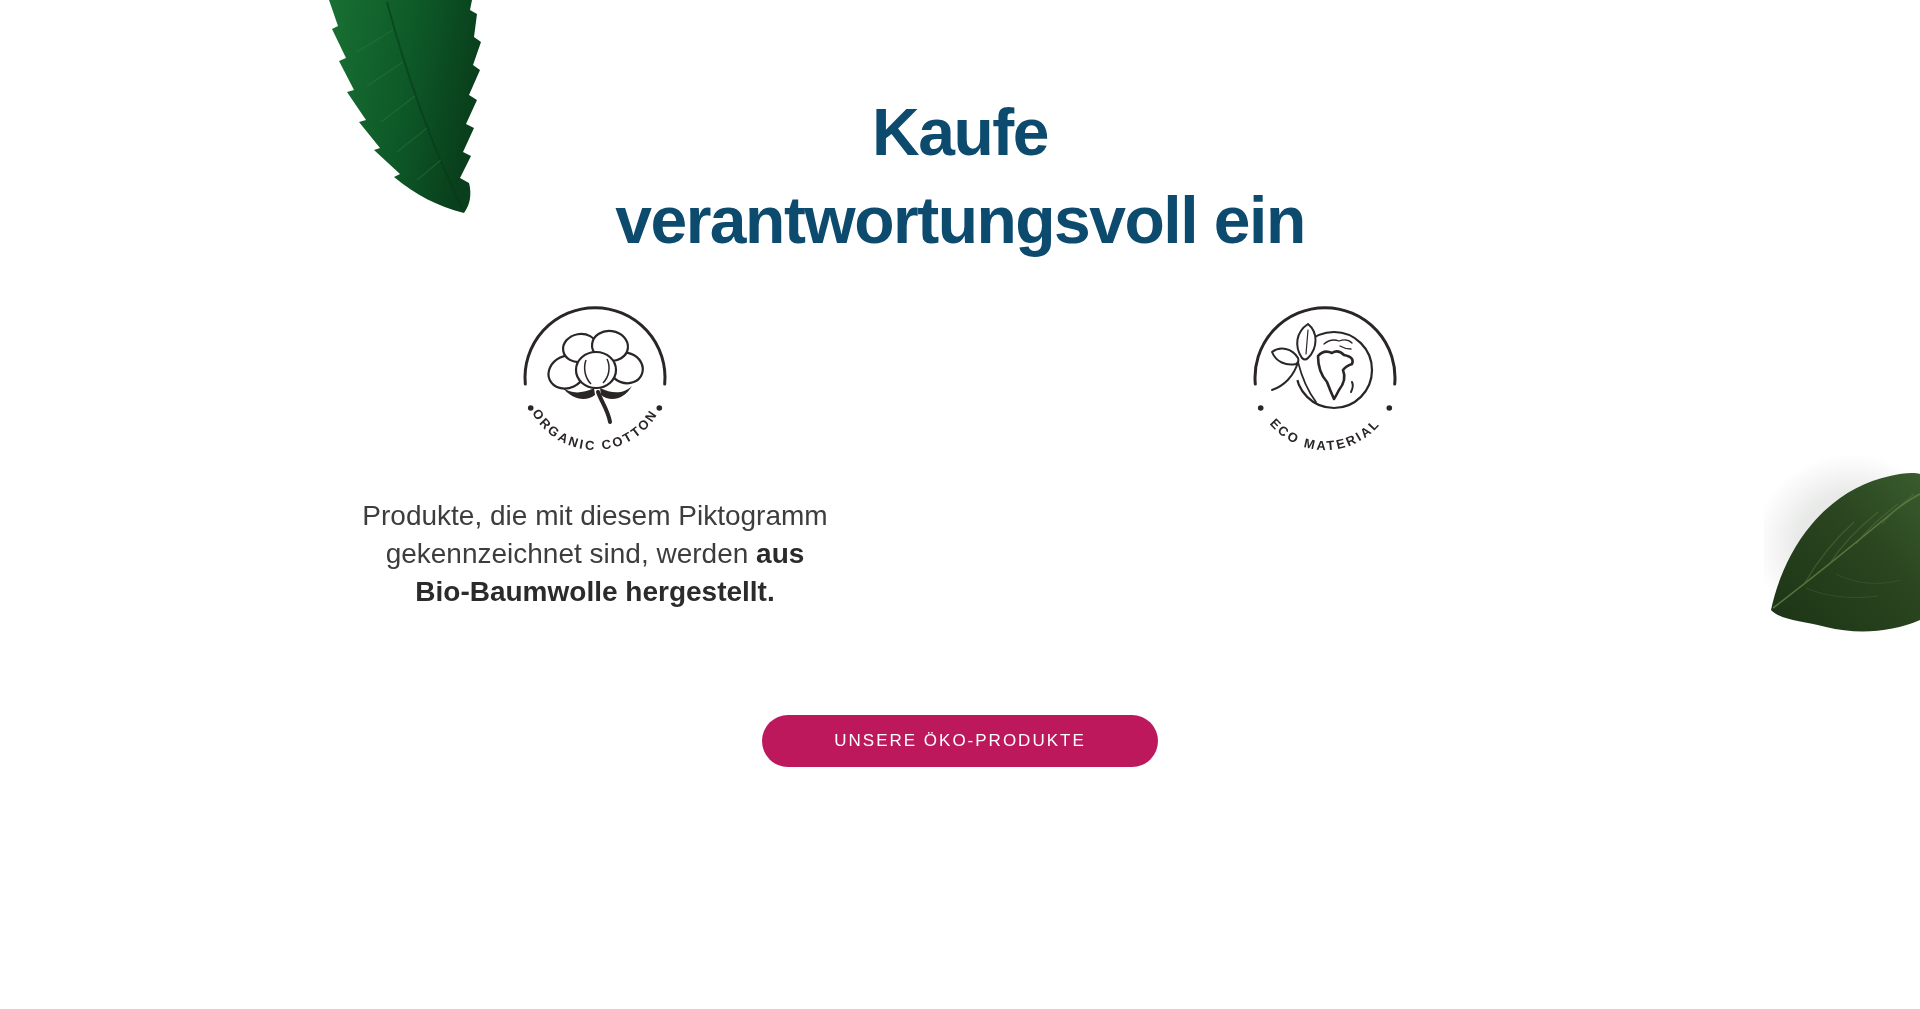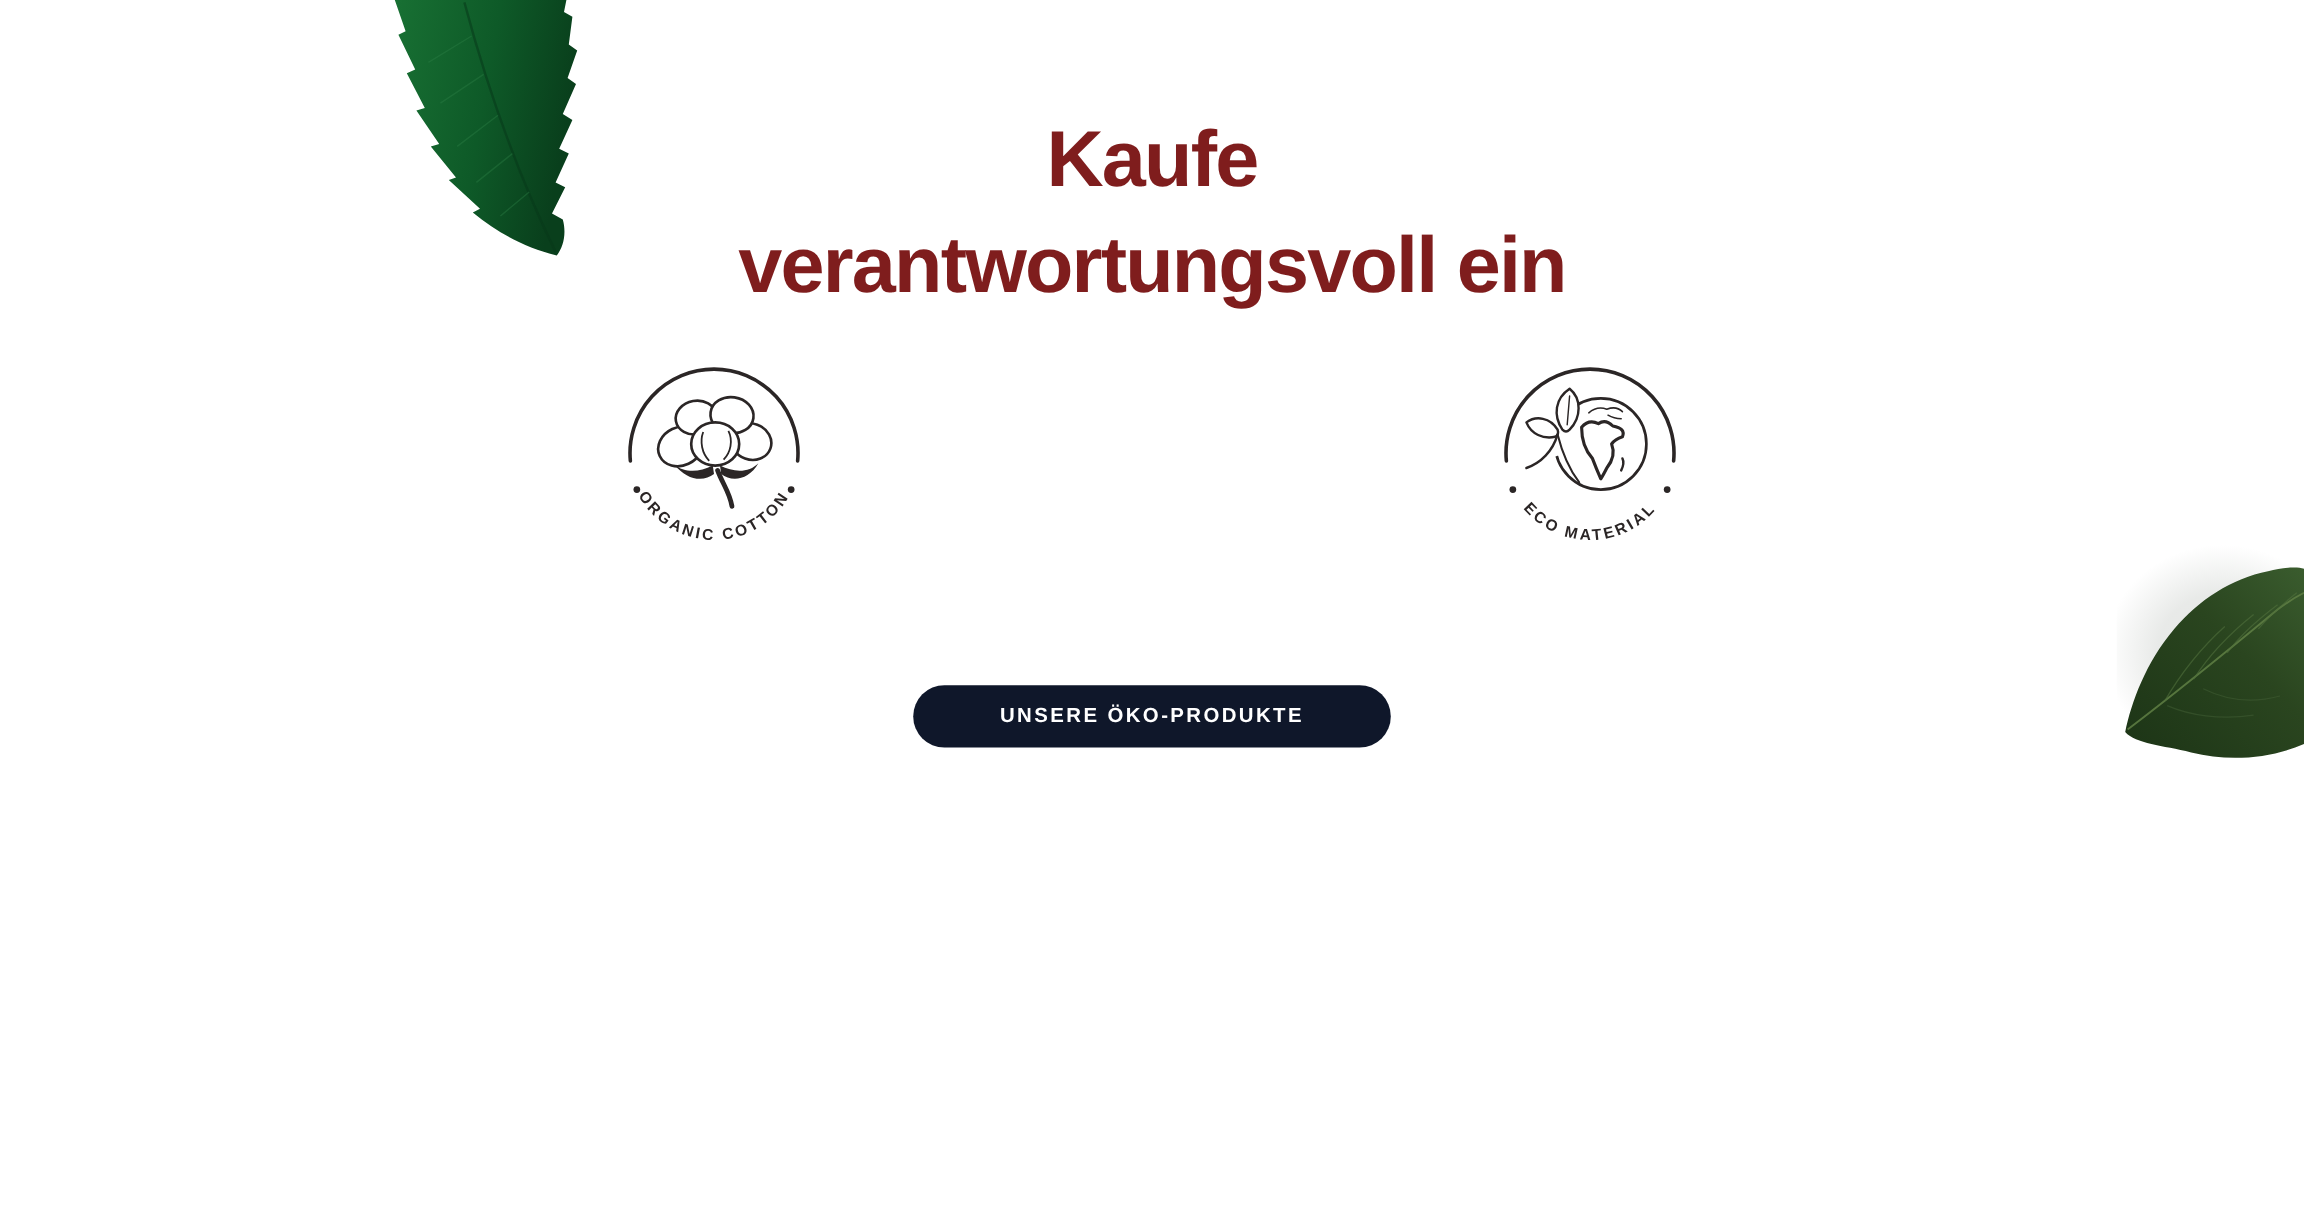--- a/index.html
+++ b/index.html
@@ -3,31 +3,31 @@
 <meta charset="utf-8">
 <style>
   html,body{margin:0;padding:0;background:#fff;}
   .page{position:relative;width:1920px;height:1009px;background:#ffffff;overflow:hidden;
         font-family:"Liberation Sans","DejaVu Sans",sans-serif;color:#3d3d3d;}
   .decor{position:absolute;pointer-events:none;line-height:0;}
   .decor.tl{left:323px;top:0;}
   .decor.r{right:0;top:448px;}
   .content{position:relative;display:flex;flex-direction:column;align-items:center;padding-top:88px;}
   .title{margin:0;font-size:66px;line-height:1.34;font-weight:900;letter-spacing:-1.5px;
-         color:#7f1d1d;text-align:center;white-space:pre-line;}
+         color:#0c4a6e;text-align:center;white-space:pre-line;}
   .columns{display:flex;gap:170px;margin-top:37px;}
   .col{width:560px;text-align:center;}
   .badge-svg{display:block;margin:0 auto;}
   .lead{margin:30px 0 0;font-size:28px;line-height:1.357;color:#3d3d3d;white-space:pre-line;}
   .lead b{color:#2b2b2b;font-weight:bold;}
   .detail{margin:26px 0 0;font-size:28px;line-height:1.357;color:#3d3d3d;white-space:pre-line;}
   .cta-row{margin-top:104px;}
   .cta{display:inline-flex;align-items:center;justify-content:center;height:52px;padding:0 72px;
-       border:none;border-radius:26px;background:#0f172a;color:#ffffff;font-family:inherit;
-       font-size:17px;font-weight:700;letter-spacing:2px;cursor:pointer;white-space:nowrap;}
+       border:none;border-radius:26px;background:#be185d;color:#ffffff;font-family:inherit;
+       font-size:17px;font-weight:400;letter-spacing:2px;cursor:pointer;white-space:nowrap;}
   .badge-label{font-family:"Liberation Sans","DejaVu Sans",sans-serif;font-size:13px;
                font-weight:700;letter-spacing:2.4px;fill:#2b2626;}
 </style>
 </head>
 <body>
 
 <div class="page">
 
   <div class="decor tl">
     <svg width="162" height="216" viewBox="0 0 162 216">
@@ -92,20 +92,23 @@
             <path d="M78 90 C82 101 88 108 90 120" fill="none" stroke-width="4" stroke-linecap="round"></path>
           </g>
 
           <circle cx="10.7" cy="106" r="2.8" fill="#2b2626"></circle>
           <circle cx="139.3" cy="106" r="2.8" fill="#2b2626"></circle>
           <defs>
               <path id="arcLeft" d="M 13.94 114.15 A 72 72 0 0 0 136.06 114.15"></path>
             </defs>
           <text class="badge-label"><textPath href="#arcLeft" startOffset="50%" text-anchor="middle">ORGANIC COTTON</textPath></text>
         </svg>
+        <p class="lead"><span>Produkte, die mit diesem Piktogramm
+gekennzeichnet sind, werden </span><b>aus
+Bio-Baumwolle hergestellt.</b></p>
       </div>
 
       <div class="col">
         <svg class="badge-svg" width="150" height="165" viewBox="0 0 150 165">
           <path d="M 5.3 82.1 A 70 70 0 1 1 144.7 82.1" fill="none" stroke="#2b2626" stroke-width="3" stroke-linecap="round"></path>
 
           <g stroke="#2b2626" fill="none" stroke-width="2.2" stroke-linejoin="round" stroke-linecap="round">
             <circle cx="84" cy="68" r="38"></circle>
             <path d="M74 42 q 7 -6 15 -3 q 8 -3 13 2 M90 44 q 5 3 11 3" stroke-width="1.3"></path>
             <path d="M68 54 Q 74 47 82 51 Q 88 47 94 53 Q 105 55 102 62 Q 96 64 93 68 Q 97 78 89 88 Q 86 94 84 97 Q 80 88 77 80 Q 68 70 68 54 Z" stroke-width="2.6"></path>

